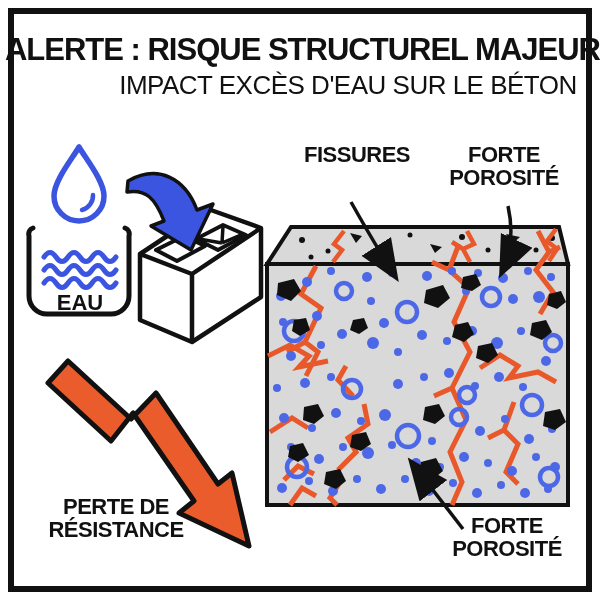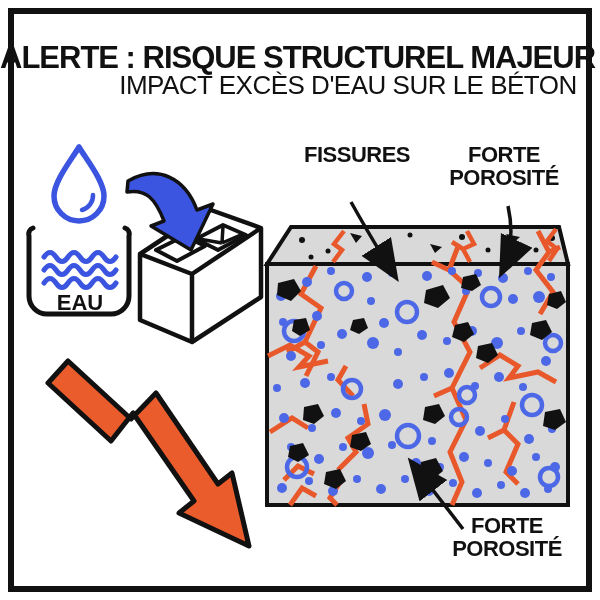--- a/index.html
+++ b/index.html
@@ -5,22 +5,22 @@
   html,body{margin:0;padding:0;}
   body{
     width:600px;height:600px;position:relative;overflow:hidden;
     background:#ffffff;color:#111;
     font-family:"Liberation Sans",sans-serif;
     --accent-blue:#3c55e0;--pore-blue:#4d68e6;--crack-orange:#e8582a;
     --arrow-orange:#ea5c2b;--concrete-gray:#d9d9d9;--outline-black:#111111;
   }
   .frame{position:absolute;inset:8px;border:6px solid var(--outline-black);box-sizing:border-box;}
   .title{
-    position:absolute;top:32px;left:0;width:600px;text-align:left;
-    font-size:31px;font-weight:800;letter-spacing:-1px;white-space:nowrap;margin-top:8px;
+    position:absolute;top:32px;left:0;width:600px;text-align:right;
+    font-size:31px;font-weight:800;letter-spacing:-1px;white-space:nowrap;
   }
   .subtitle{
     position:absolute;top:70px;left:0;width:600px;text-align:center;
     font-size:26px;font-weight:400;letter-spacing:-0.5px;white-space:nowrap;padding-left:48px;
   }
   .ann{
     position:absolute;text-align:center;font-weight:800;font-size:22px;
     line-height:23px;white-space:nowrap;transform:translateX(-50%);
     letter-spacing:-0.5px;
   }
@@ -240,13 +240,15 @@
   <span>FORTE</span>
   <span>POROSITÉ</span>
 </div>
 
 <div class="ann" style="left:507px;top:514px;">
   <span>FORTE</span>
   <span>POROSITÉ</span>
 </div>
 
 <div class="ann" style="left:116px;top:495px;">
+  <span>PERTE DE</span>
+  <span>RÉSISTANCE</span>
 </div>
 
 </body></html>

